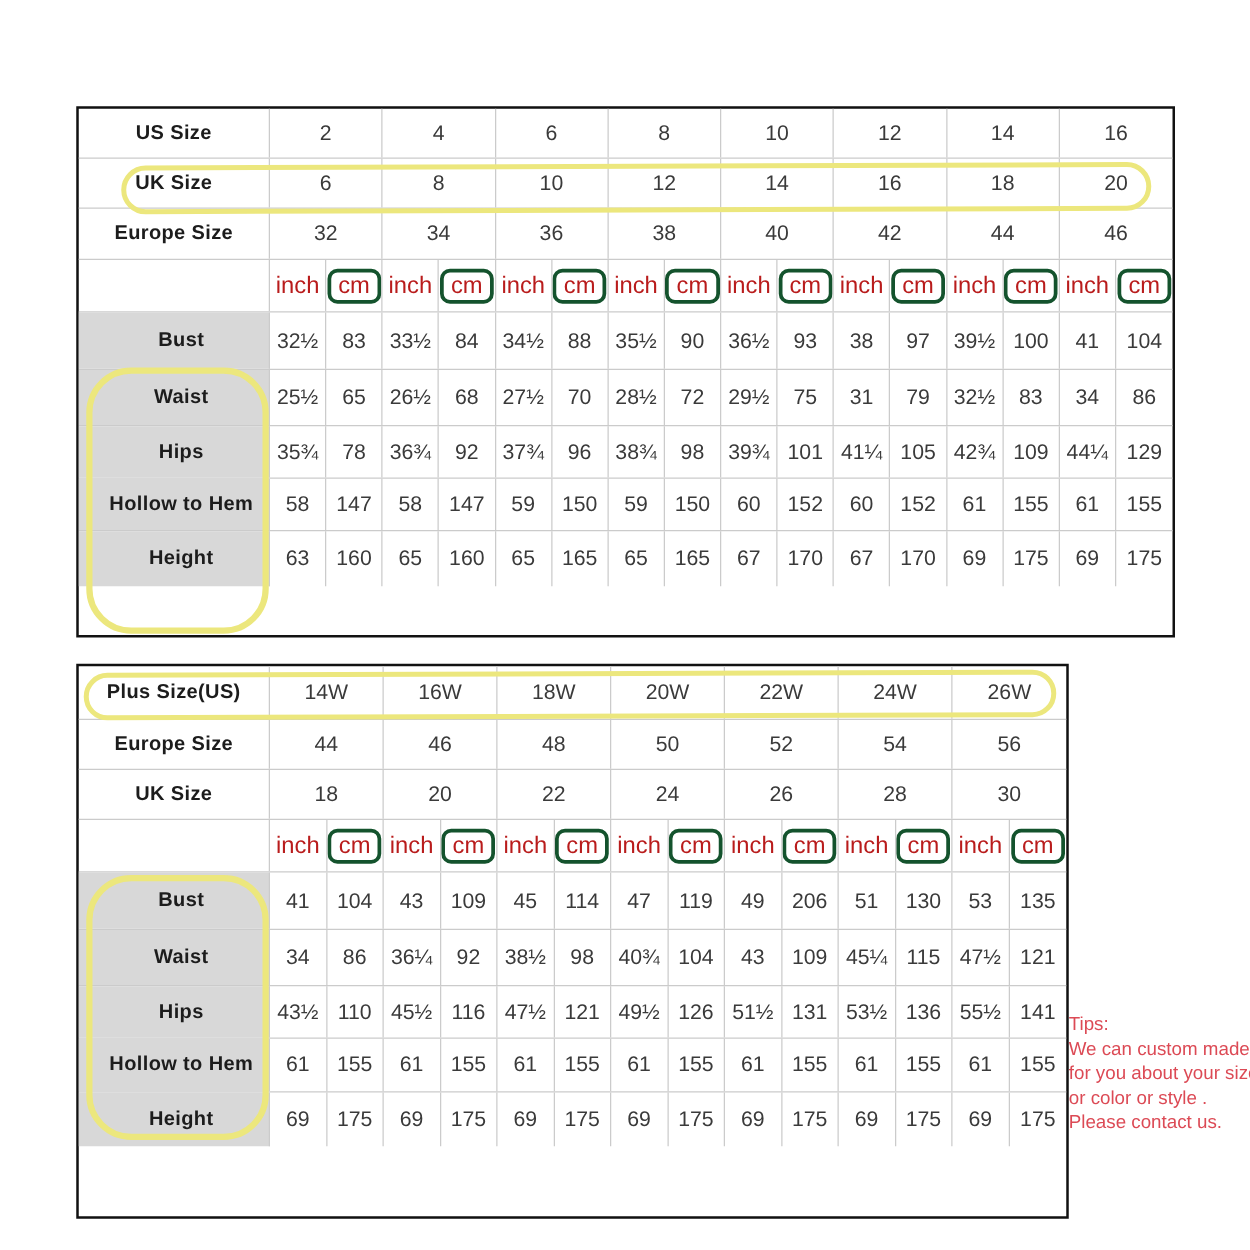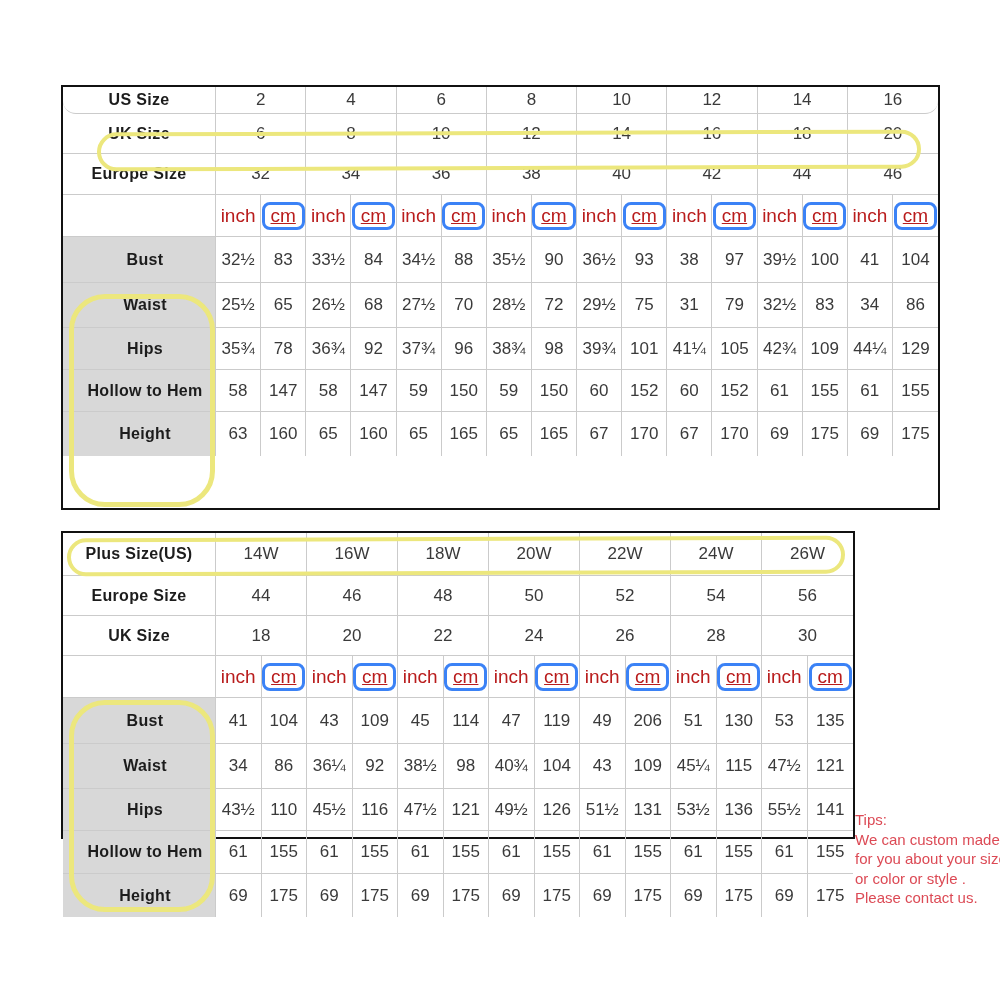--- a/index.html
+++ b/index.html
@@ -1,45 +1,45 @@
 <!DOCTYPE html>
 <html><head>
 <meta charset="utf-8">
 <style>
   html,body{margin:0;padding:0;background:#ffffff;}
   body{width:1000px;height:1000px;position:relative;font-family:"Liberation Sans",sans-serif;color:#333;}
   .tbl{position:absolute;background:#fff;border:2px solid #111;box-sizing:border-box;}
   #standard-table{left:61px;top:85px;width:879px;height:425px;}
-  #plus-table{left:61px;top:531px;width:794px;height:308px;}
+  #plus-table{left:61px;top:531px;width:794px;height:444px;}
   .hdr{height:42px;background:#0e0e0e;display:flex;align-items:center;position:relative;}
   .hdr .title{color:#fff;font-weight:bold;font-size:17px;letter-spacing:.6px;padding-left:15px;}
   .size-oval{position:absolute;top:4px;width:56px;height:34px;border:3px solid #ece77d;border-radius:50%;box-sizing:border-box;display:flex;align-items:center;justify-content:center;color:#fff;font-weight:bold;font-size:16px;pointer-events:none;}
   .row{display:grid;box-sizing:border-box;border-bottom:1px solid #cbcbcb;}
   .row:last-child{border-bottom:none;}
   .cols8{grid-template-columns:153px repeat(16,1fr);}
   .cols7{grid-template-columns:153px repeat(14,1fr);}
   .cell{display:flex;align-items:center;justify-content:center;border-right:1px solid #cbcbcb;box-sizing:border-box;font-size:17px;color:#3a3a3a;overflow:hidden;}
   .cell:last-child{border-right:none;}
   .lbl{font-weight:bold;color:#1c1c1c;font-size:16px;letter-spacing:.3px;}
   .graylbl{background:#d8d8d8;padding-left:12px;}
   .span2{grid-column:span 2;}
   .unit{font-size:19px;color:#b91c1c;}
-  .cm-box{border:3px solid #3b82f6;border-radius:8px;padding:0 6px;line-height:22px;display:inline-block;text-decoration:underline;}
+  .cm-box{border:3px solid #14532d;border-radius:8px;padding:0 6px;line-height:22px;display:inline-block;}
   .ring{position:absolute;border:4px solid #ece77d;box-sizing:border-box;pointer-events:none;background:transparent;}
   .row-ring{border-radius:24px;transform:rotate(-.2deg);}
   .label-ring{border-width:5px;border-radius:36px;}
   #tips{position:absolute;left:855px;top:810px;width:148px;font-size:15px;line-height:19.5px;}
   #tips .t-line{white-space:nowrap;}
 </style>
 </head>
 <body>
 
 <div class="tbl" id="standard-table">
   <div id="std-grid">
-      <div class="row cols8" style="height: 27px; border-radius: 13px;">
+      <div class="row cols8" style="height: 40px;">
         <div class="cell lbl">US Size</div>
         <div class="cell span2">2</div>
         <div class="cell span2">4</div>
         <div class="cell span2">6</div>
         <div class="cell span2">8</div>
         <div class="cell span2">10</div>
         <div class="cell span2">12</div>
         <div class="cell span2">14</div>
         <div class="cell span2">16</div>
       </div>

